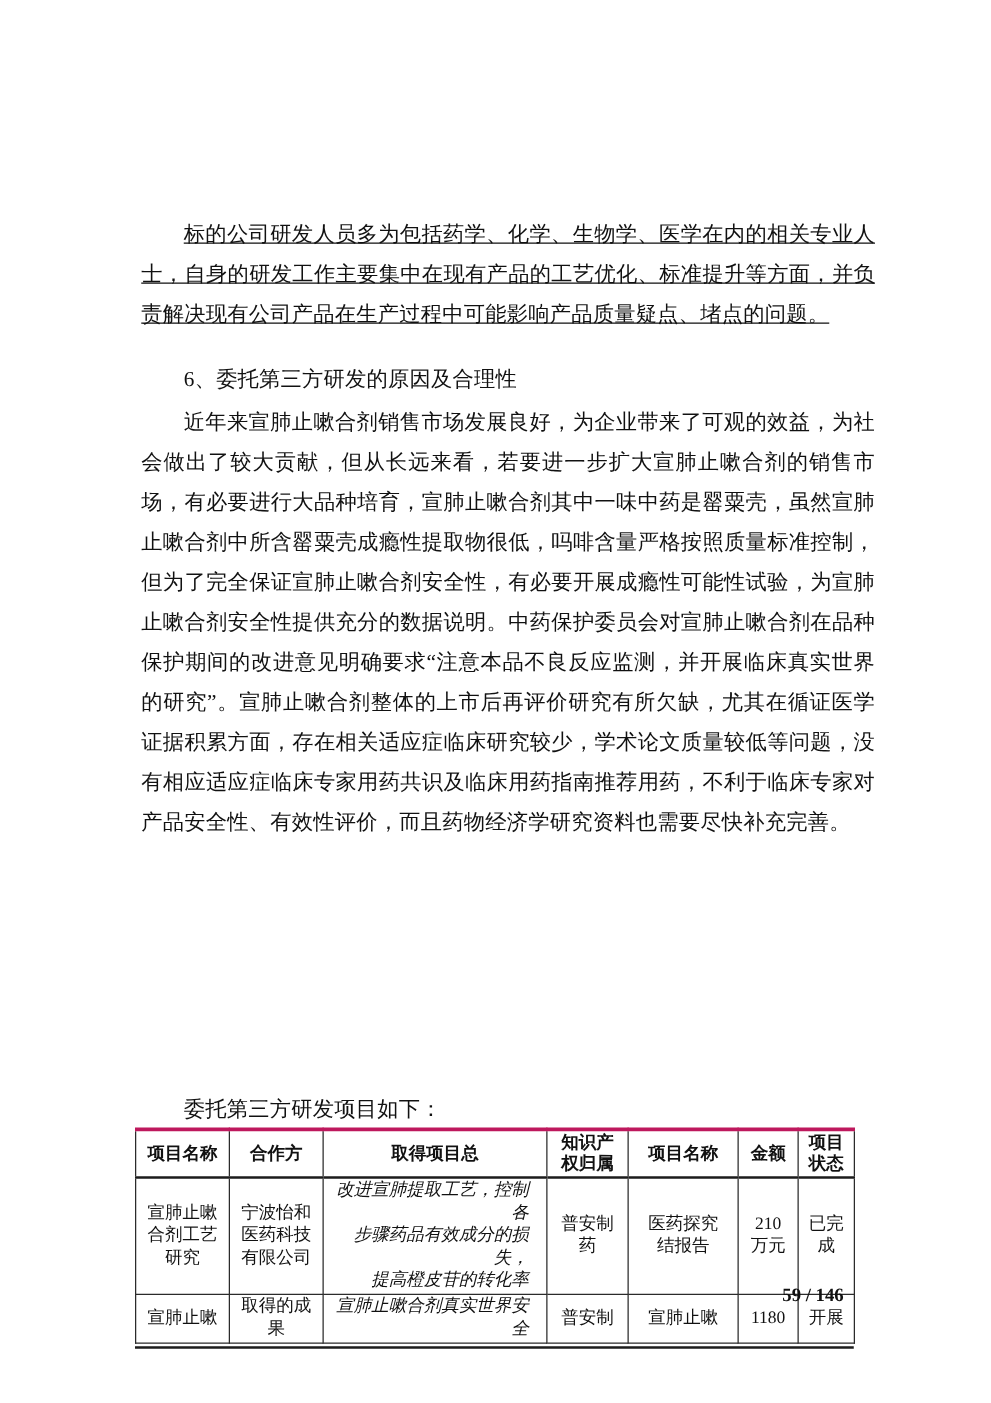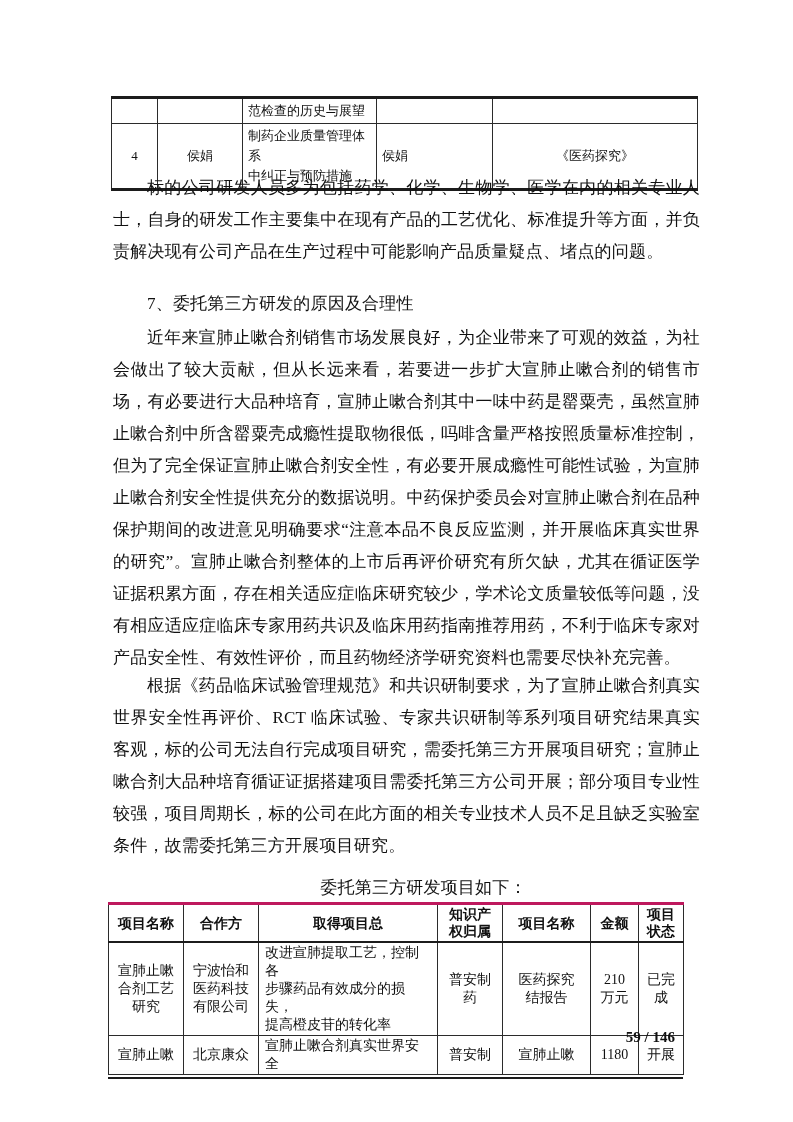--- a/index.html
+++ b/index.html
@@ -30,25 +30,25 @@
   .table1 td.cell-left{text-align:left;padding-left:5px;}
   
   .para{
     position:absolute;left:113px;width:587px;
     font-size:17px;line-height:32px;
     text-align:justify;
     text-indent:2em;
     letter-spacing:0.2px;
     margin:0;
   }
-  .p1{top:172px;}
+  .p1{top:172px;text-decoration:underline;}
   .h3{top:288px;text-align:left;}
   .p2{top:322px;}
   .p3{top:670px;}
-  .p4{top:872px;text-align:center;}
+  .p4{top:872px;text-align:left;}
   
   .table2wrap{
     position:absolute;left:108px;top:902px;width:575px;
     border-bottom:2px solid #1c1c1c;
     padding-bottom:2px;
   }
   .table2{
     width:575px;
     border-collapse:collapse;table-layout:fixed;
     border-top:3px solid #be185d;
@@ -59,66 +59,39 @@
     padding:1px 3px;
     text-align:center;vertical-align:middle;
     white-space:pre-line;
     overflow:hidden;
     font-weight:normal;
   }
   .table2 th{font-weight:bold;line-height:17px;border-bottom:2px solid #1c1c1c;}
   .table2 tr.hrow{height:36px;}
   .table2 tr.r1{height:56px;}
   .table2 tr.r2{height:28px;}
-  .table2 td.cell-left{text-align:left;padding-left:6px;padding-right:14px;}
+  .table2 td.cell-left{text-align:right;padding-left:6px;padding-right:14px;font-style:italic;}
   .table2 tr td:last-child,.table2 tr th:last-child{border-right:1px solid #2b2b2b;}
   
   .footer{
     position:absolute;top:1029px;right:118px;
     font-size:15px;font-weight:bold;
     font-family:"Liberation Serif","DejaVu Serif",serif;
     margin-left:40px;
   }
 </style>
 </head>
 <body>
 
 <div class="page">
 
-  <table class="table1">
-    <colgroup>
-      <col style="width:46px">
-        <col style="width:85px">
-        <col style="width:134px">
-      <col style="width:116px">
-        <col style="width:205px">
-    </colgroup>
-    <tbody>
-        <tr class="rowA">
-      <td></td>
-      <td></td>
-      <td class="cell-left">范检查的历史与展望</td>
-      <td></td>
-      <td></td>
-    </tr>
-    <tr class="rowB">
-      <td>4</td>
-      <td>侯娟</td>
-      <td class="cell-left">制药企业质量管理体系
-中纠正与预防措施</td>
-      <td class="cell-left">侯娟</td>
-      <td>《医药探究》</td>
-    </tr>
-  </tbody>
-    </table>
 
   <p class="para p1">标的公司研发人员多为包括药学、化学、生物学、医学在内的相关专业人士，自身的研发工作主要集中在现有产品的工艺优化、标准提升等方面，并负责解决现有公司产品在生产过程中可能影响产品质量疑点、堵点的问题。</p>
-  <p class="para h3">7、委托第三方研发的原因及合理性</p>
+  <p class="para h3">6、委托第三方研发的原因及合理性</p>
   <p class="para p2">近年来宣肺止嗽合剂销售市场发展良好，为企业带来了可观的效益，为社会做出了较大贡献，但从长远来看，若要进一步扩大宣肺止嗽合剂的销售市场，有必要进行大品种培育，宣肺止嗽合剂其中一味中药是罂粟壳，虽然宣肺止嗽合剂中所含罂粟壳成瘾性提取物很低，吗啡含量严格按照质量标准控制，但为了完全保证宣肺止嗽合剂安全性，有必要开展成瘾性可能性试验，为宣肺止嗽合剂安全性提供充分的数据说明。中药保护委员会对宣肺止嗽合剂在品种保护期间的改进意见明确要求“注意本品不良反应监测，并开展临床真实世界的研究”。宣肺止嗽合剂整体的上市后再评价研究有所欠缺，尤其在循证医学证据积累方面，存在相关适应症临床研究较少，学术论文质量较低等问题，没有相应适应症临床专家用药共识及临床用药指南推荐用药，不利于临床专家对产品安全性、有效性评价，而且药物经济学研究资料也需要尽快补充完善。</p>
-  <p class="para p3">根据《药品临床试验管理规范》和共识研制要求，为了宣肺止嗽合剂真实世界安全性再评价、RCT 临床试验、专家共识研制等系列项目研究结果真实客观，标的公司无法自行完成项目研究，需委托第三方开展项目研究；宣肺止嗽合剂大品种培育循证证据搭建项目需委托第三方公司开展；部分项目专业性较强，项目周期长，标的公司在此方面的相关专业技术人员不足且缺乏实验室条件，故需委托第三方开展项目研究。</p>
   <p class="para p4">委托第三方研发项目如下：</p>
 
   <div class="table2wrap">
     <table class="table2">
       <colgroup>
         <col style="width:75px">
           <col style="width:75px">
           <col style="width:179px">
         <col style="width:65px">
           <col style="width:88px">
@@ -151,21 +124,21 @@
 药</td>
         <td>医药探究
 结报告</td>
         <td>210
 万元</td>
         <td>已完
 成</td>
       </tr>
       <tr class="r2">
         <td>宣肺止嗽</td>
-        <td>北京康众</td>
+        <td>取得的成果</td>
         <td class="cell-left">宣肺止嗽合剂真实世界安全</td>
         <td>普安制</td>
         <td>宣肺止嗽</td>
         <td>1180</td>
         <td>开展</td>
       </tr>
     </tbody>
       </table>
   </div>
 

